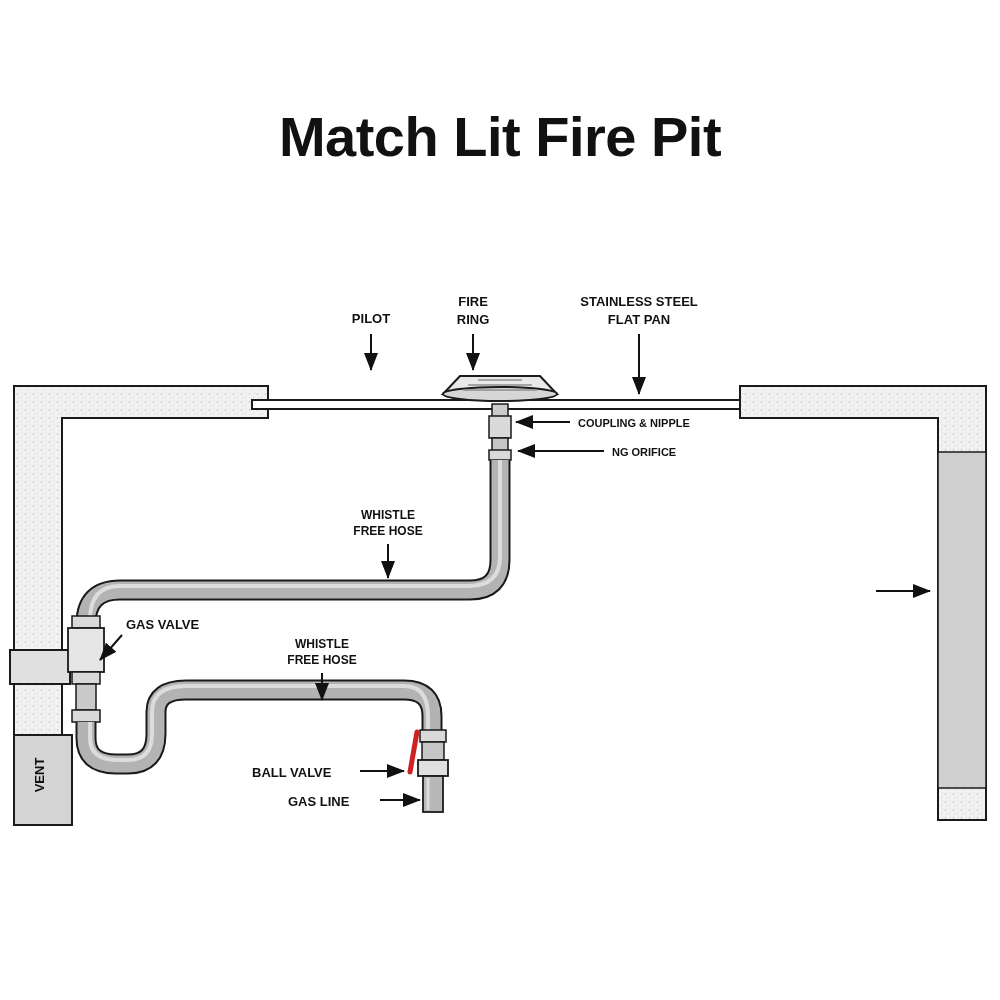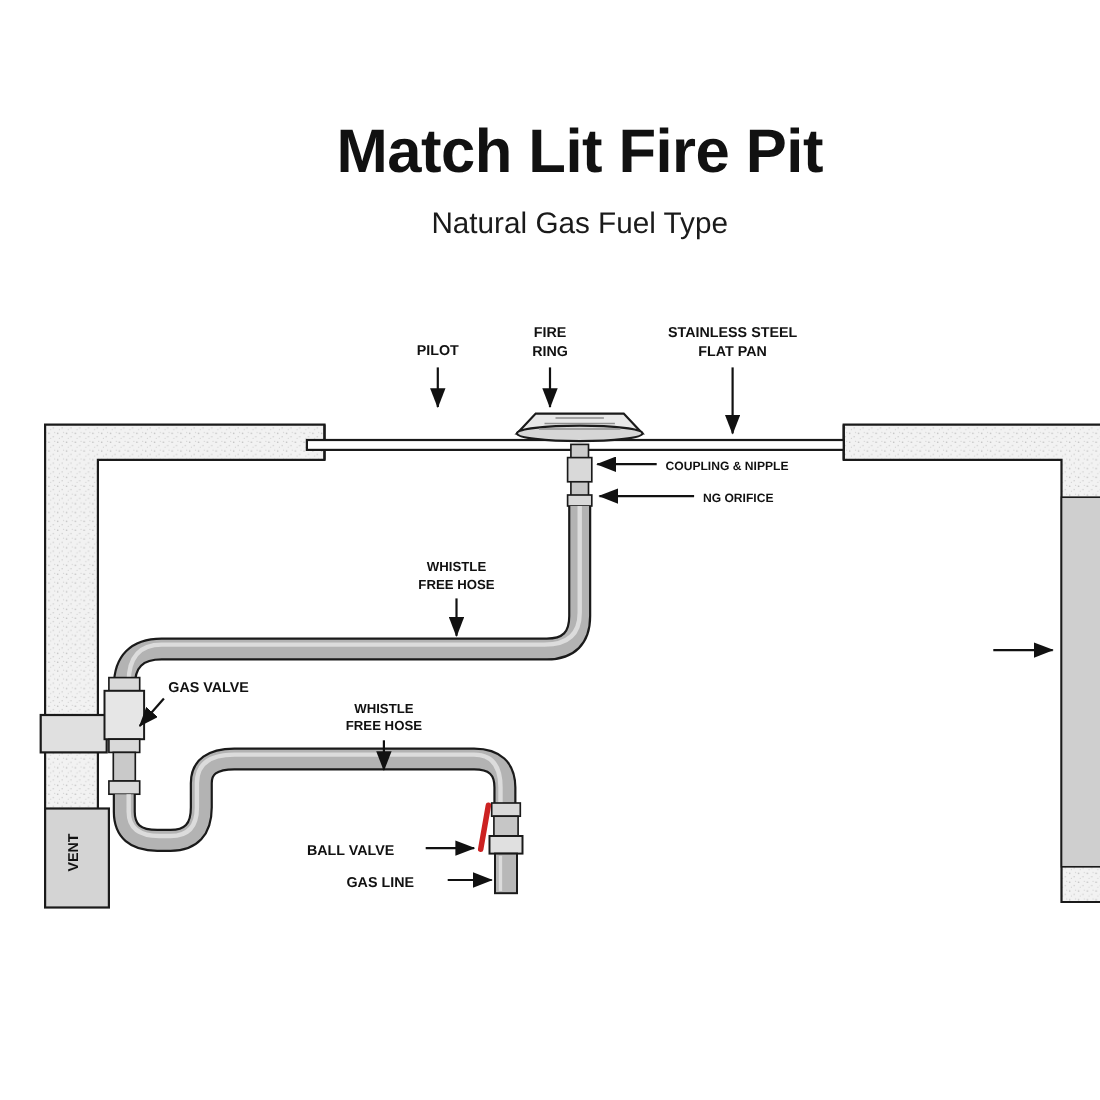--- a/index.html
+++ b/index.html
@@ -12,21 +12,20 @@
     height: 1000px;
     font-family: "Liberation Sans", sans-serif;
     color: #111111;
     position: relative;
     overflow: hidden;
   }
   #stage {
     position: relative;
     width: 926px;
     height: 1000px;
-    margin-left: 27px;
   }
   #title {
     position: absolute;
     left: 0;
     top: 104px;
     width: 1000px;
     text-align: center;
     font-size: 56px;
     font-weight: 700;
     letter-spacing: -0.5px;
@@ -56,21 +55,20 @@
   .lbl-12 { font-size: 12px; }
   .lbl-11 { font-size: 11px; }
   .lbl-vent { font-size: 13px; font-weight: 700; }
 </style>
 </head>
 <body>
 
 <div id="stage">
 
   <div id="title">Match Lit Fire Pit</div>
-  <div id="subtitle">Natural Gas Fuel Type</div>
 
   <svg id="diagram" width="1000" height="1000" viewBox="0 0 1000 1000">
     <defs>
       <pattern id="speckle" width="8" height="8" patternUnits="userSpaceOnUse">
         <rect width="8" height="8" fill="#f2f2f2"></rect>
         <circle cx="1.5" cy="2" r="0.7" fill="#b9b9b9"></circle>
         <circle cx="5.5" cy="5" r="0.6" fill="#c4c4c4"></circle>
         <circle cx="3" cy="6.5" r="0.5" fill="#cccccc"></circle>
         <circle cx="6.8" cy="1.2" r="0.5" fill="#c9c9c9"></circle>
       </pattern>

